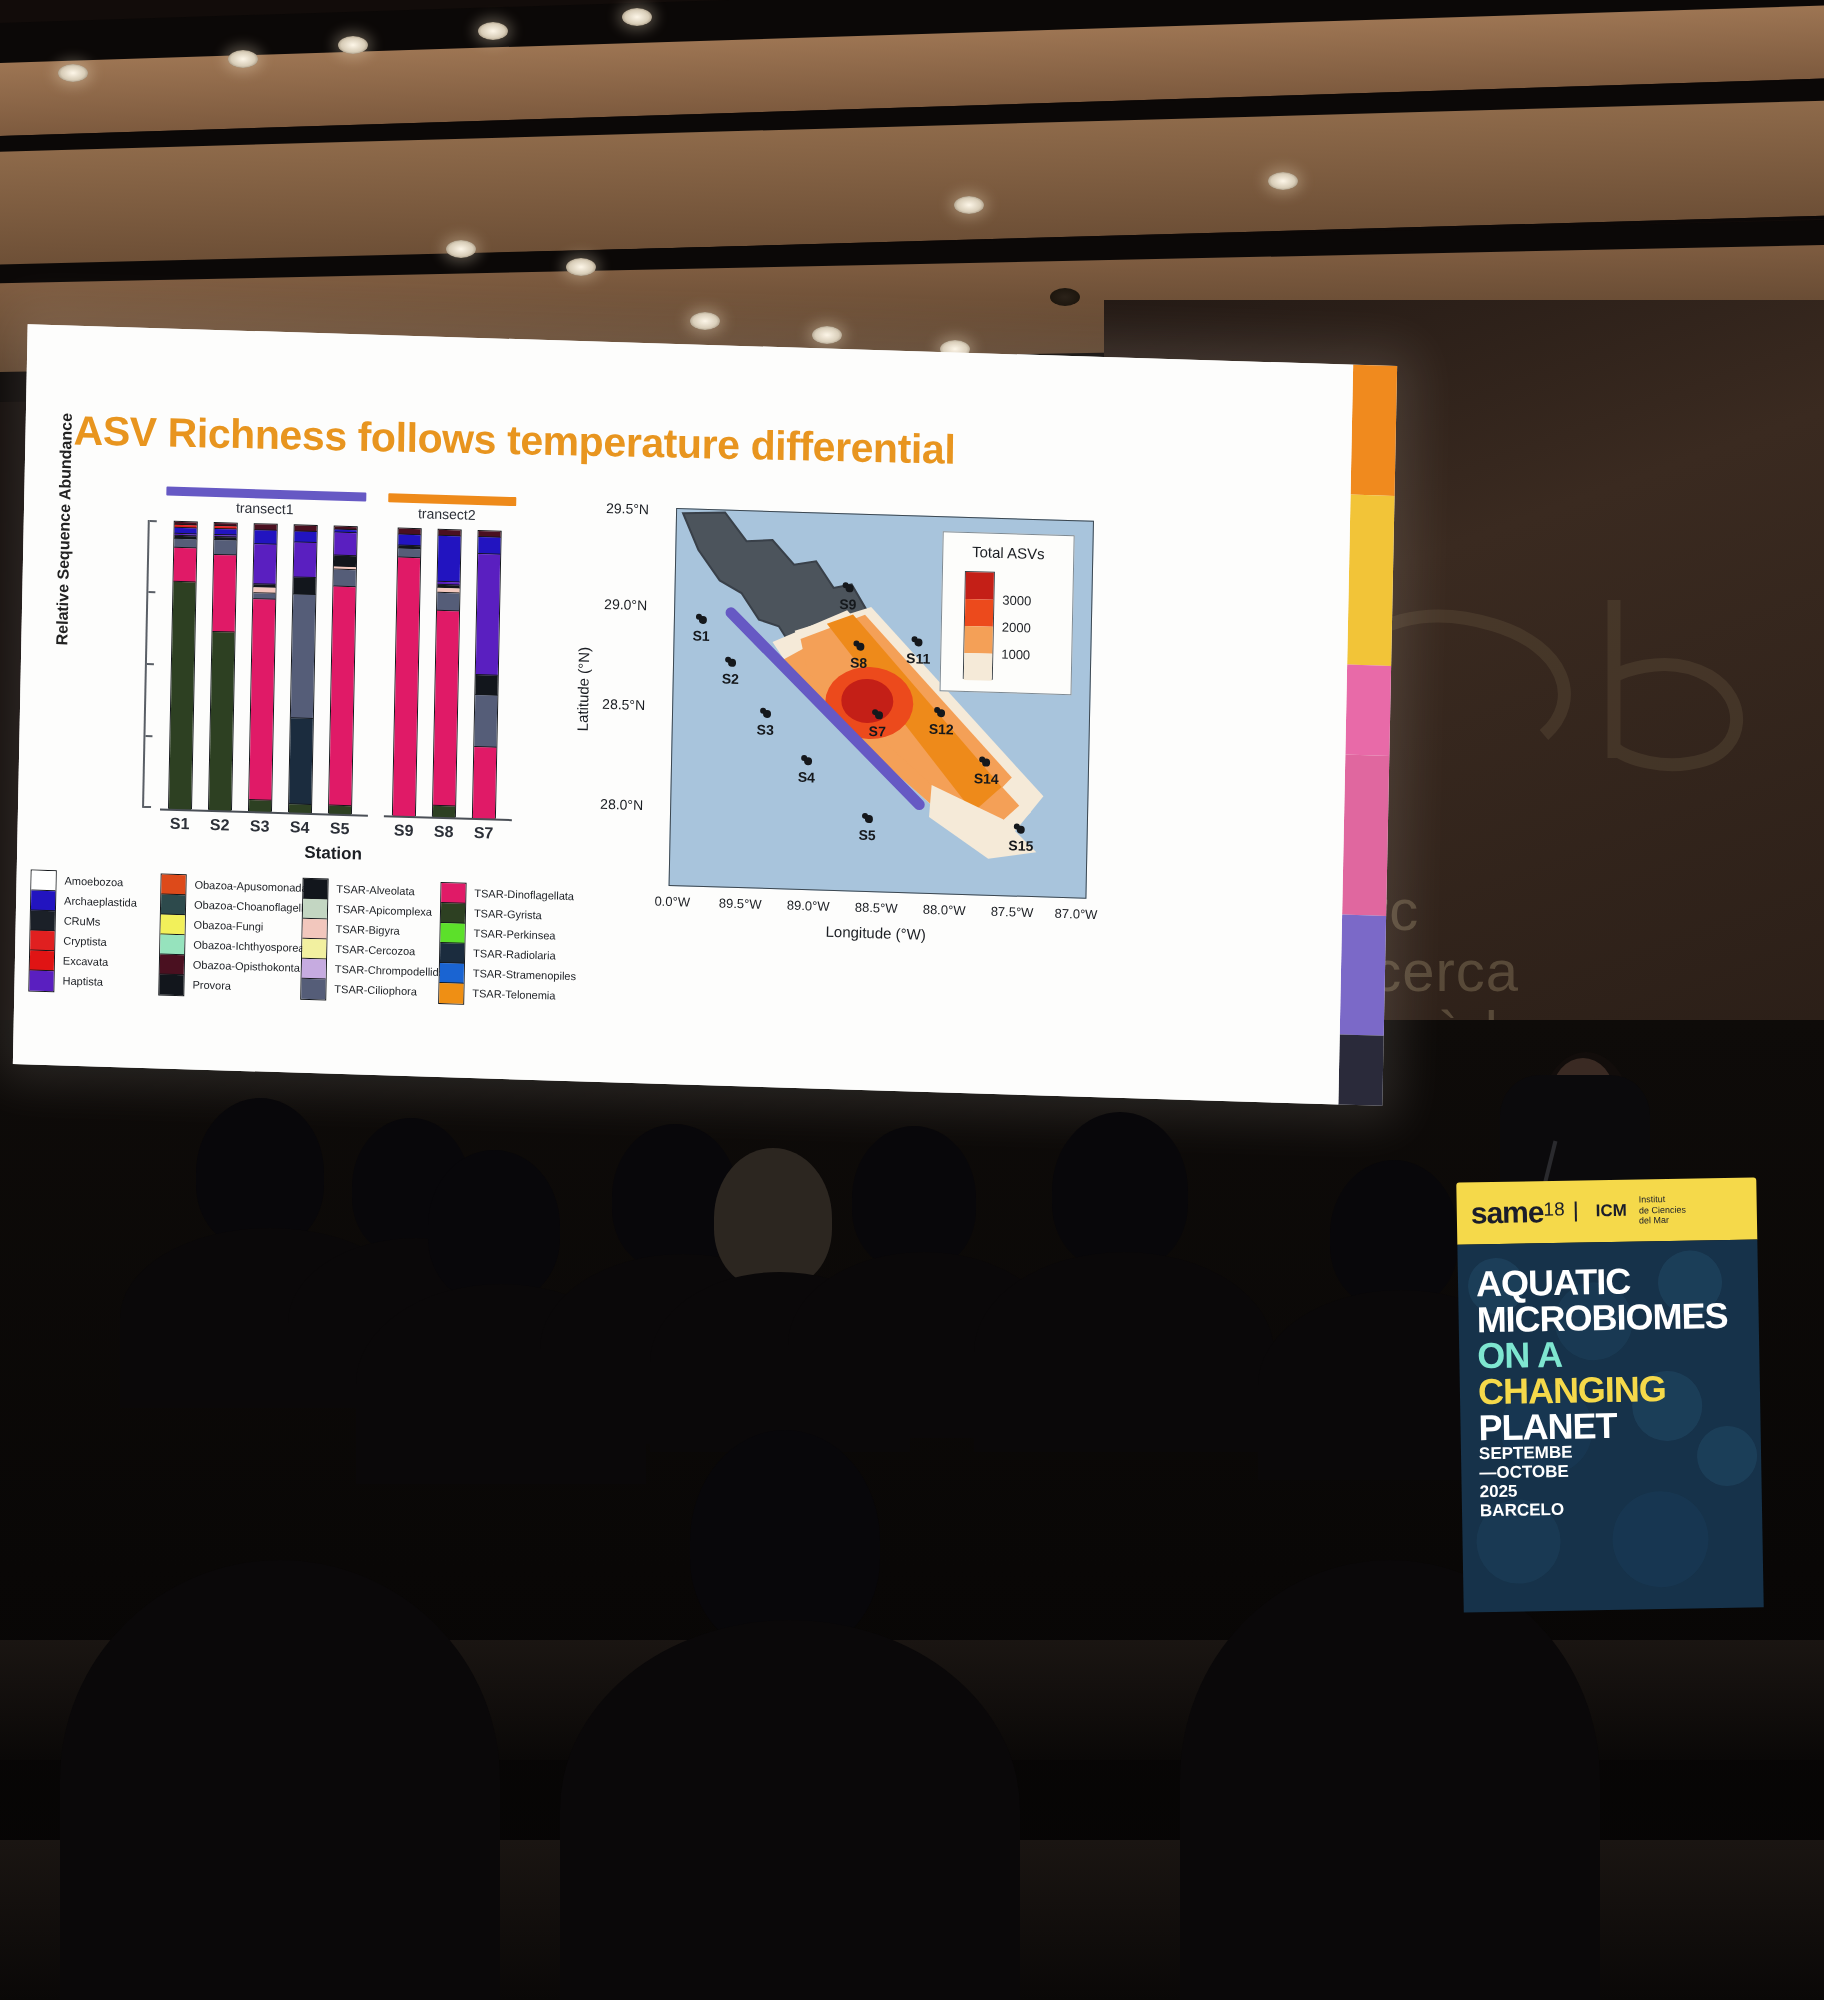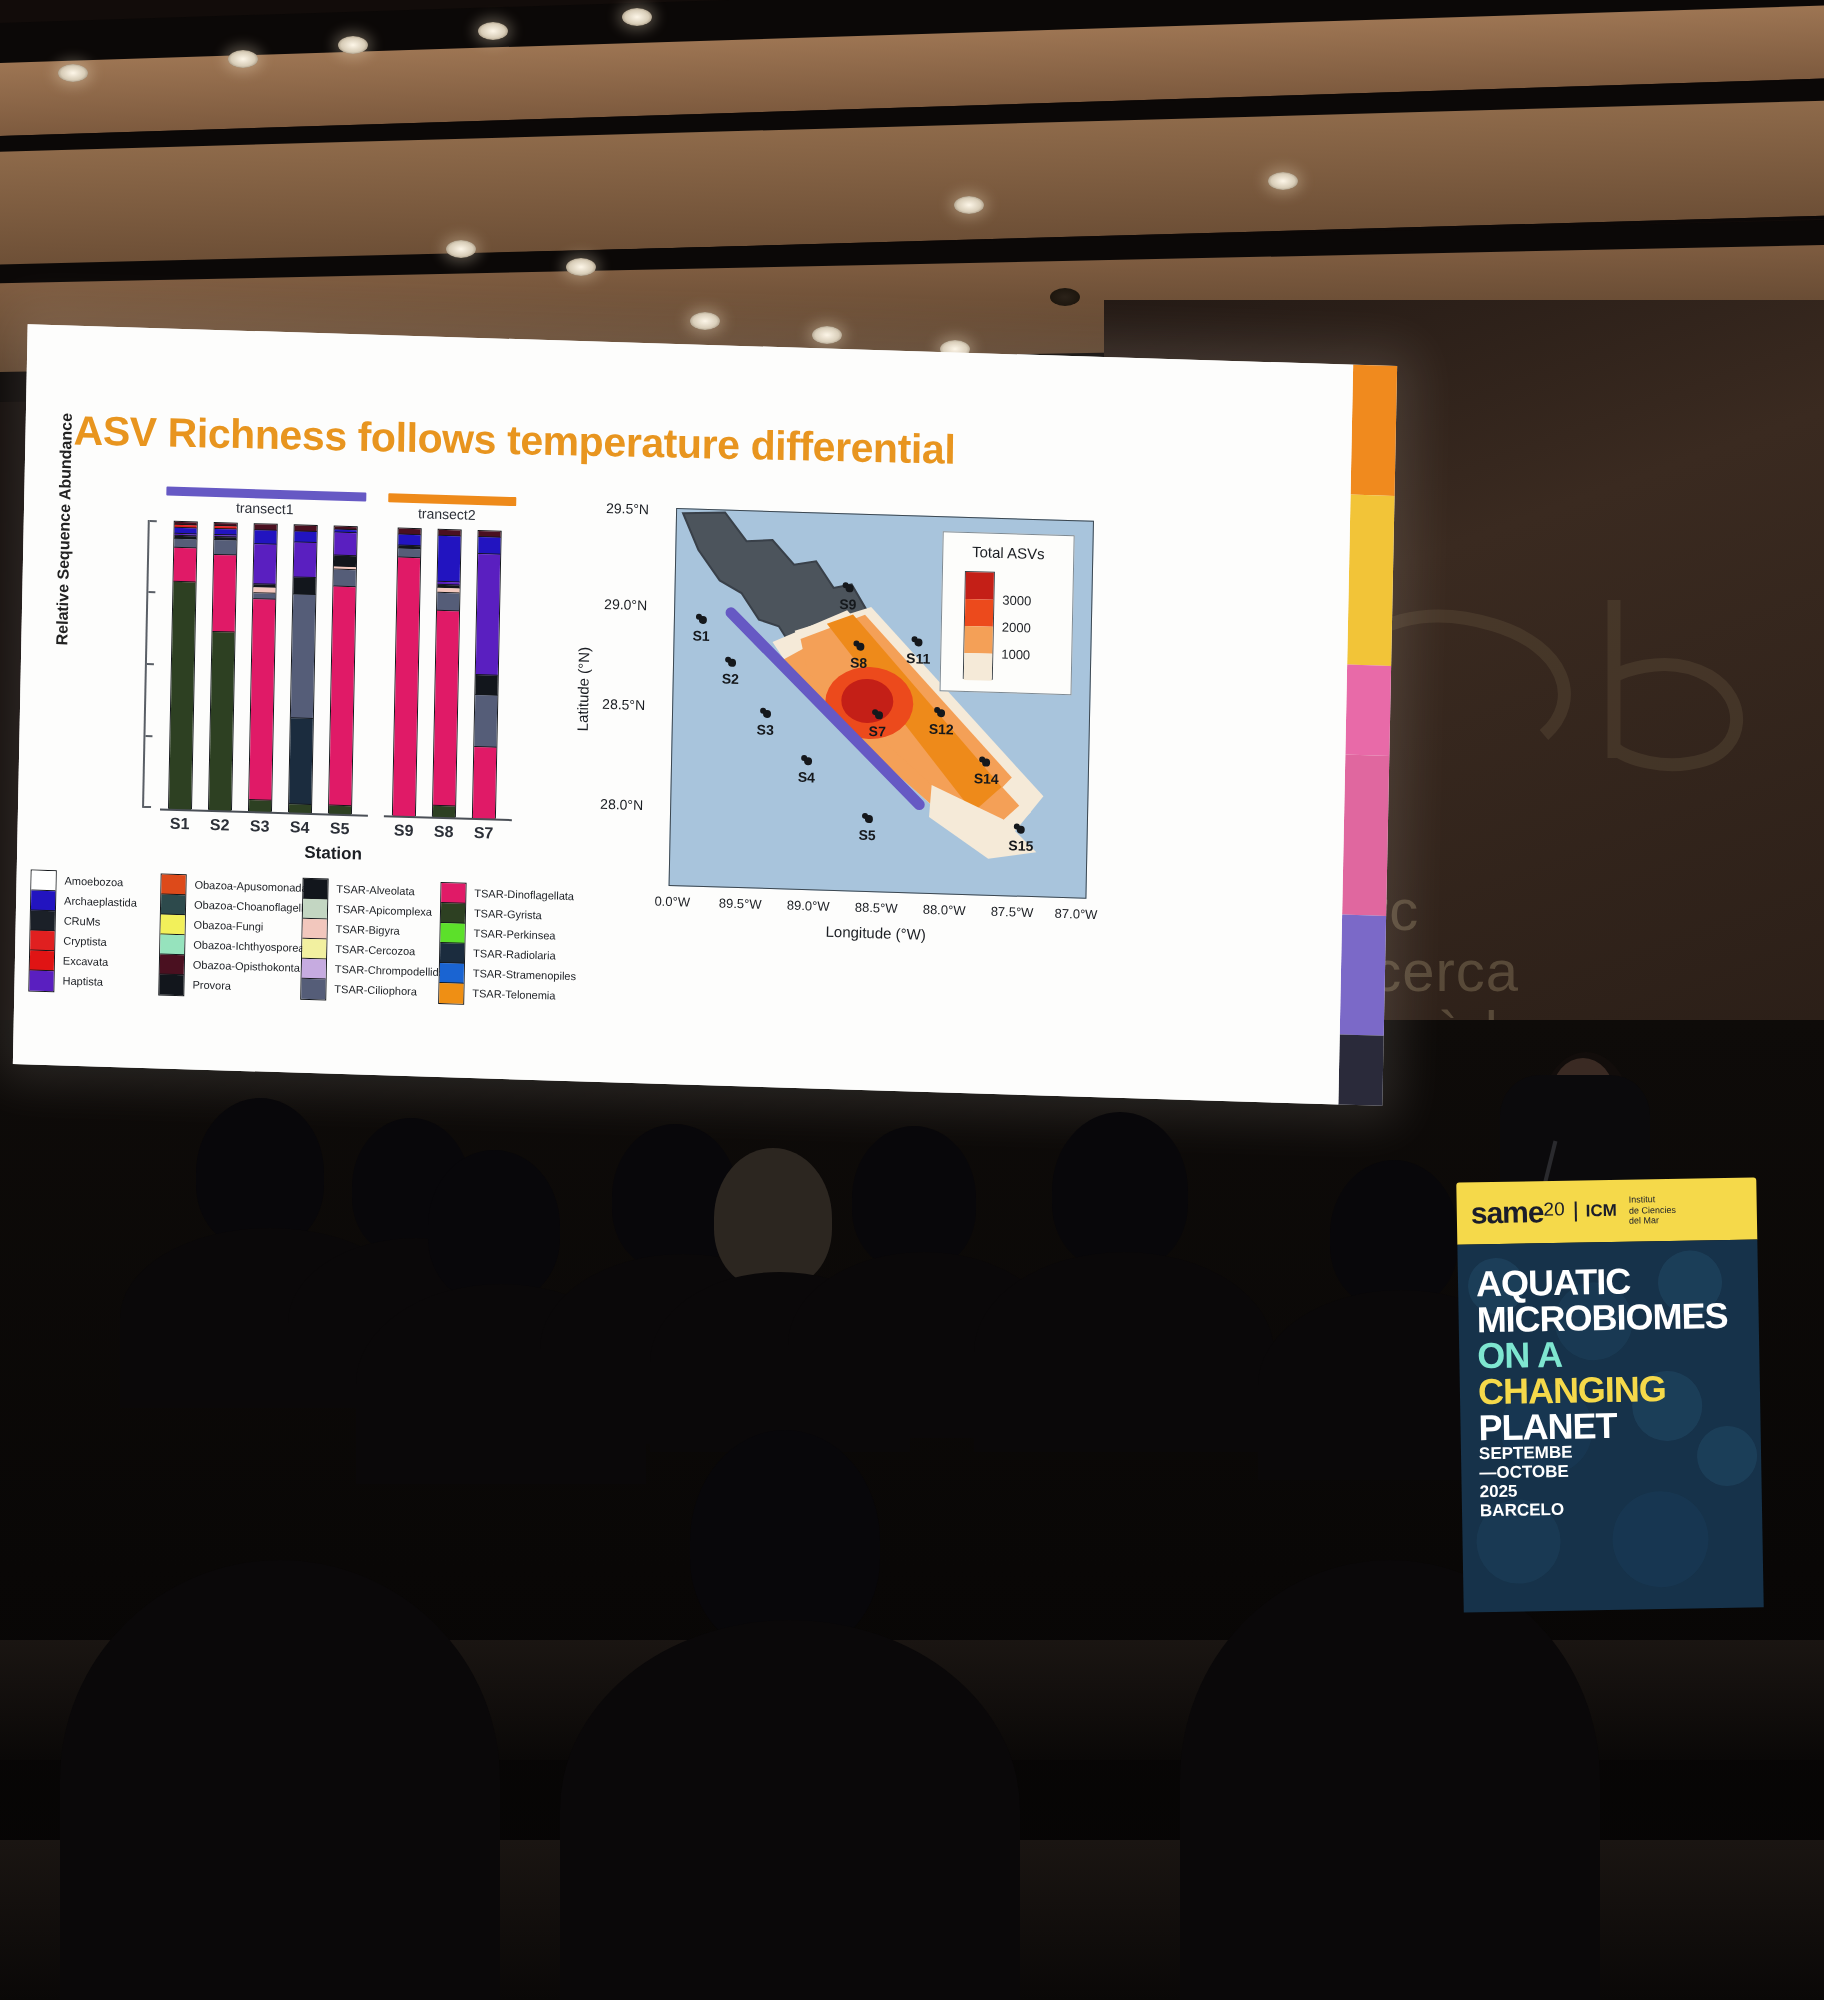--- a/index.html
+++ b/index.html
@@ -141,21 +141,21 @@
 
   
   .podium { position:absolute; left:1460px; top:1180px; width:300px; height:430px; transform:rotate(-1deg); }
   .podium-top {
     position:absolute; left:0; top:0; width:100%; height:62px;
     background:#f5d94a; border-radius:3px 3px 0 0;
     display:flex; align-items:center; padding:0 14px; gap:10px;
   }
   .same-logo { font-size:30px; font-weight:bold; color:#1a1d2b; letter-spacing:-1px; }
   .same-18 { font-size:19px; color:#1a1d2b; vertical-align:super; }
-  .icm-box { font-size:9px; color:#1a1d2b; line-height:1.15; border-left:2px solid #1a1d2b; padding-left:9px; }
+  .icm-box { font-size:9px; color:#1a1d2b; line-height:1.15; border-left:2px solid #1a1d2b; padding-left:19px; }
   .icm-big { font-size:17px; font-weight:bold; }
   .podium-body {
     position:absolute; left:0; top:62px; width:100%; height:368px;
     background:#16324a; overflow:hidden;
   }
   .podium-dots { position:absolute; inset:0; opacity:.32; }
   .pd { position:absolute; border-radius:50%; }
   .podium-headline {
     position:absolute; left:18px; top:22px; width:268px;
     font-size:36px; font-weight:bold; line-height:1.0; letter-spacing:-1px;
@@ -560,21 +560,21 @@
   <div class="shoulder" style="left:60px;top:1560px;width:440px;height:440px;"></div>
 
   <div class="speaker-hair"></div>
   <div class="speaker-head"></div>
   <div class="speaker-body"></div>
   <div class="mic-stand"></div>
 
   <div class="podium">
     <div class="podium-top">
       <div>
-        <span class="same-logo">same</span><span class="same-18">20</span>
+        <span class="same-logo">same</span><span class="same-18">18</span>
       </div>
       <div class="icm-box">
         <div class="icm-big">ICM</div>
       </div>
       <div class="icm-box" style="border-left:none;padding-left:2px;">
         <div>Institut</div>
         <div>de Ciencies</div>
         <div>del Mar</div>
       </div>
     </div>

